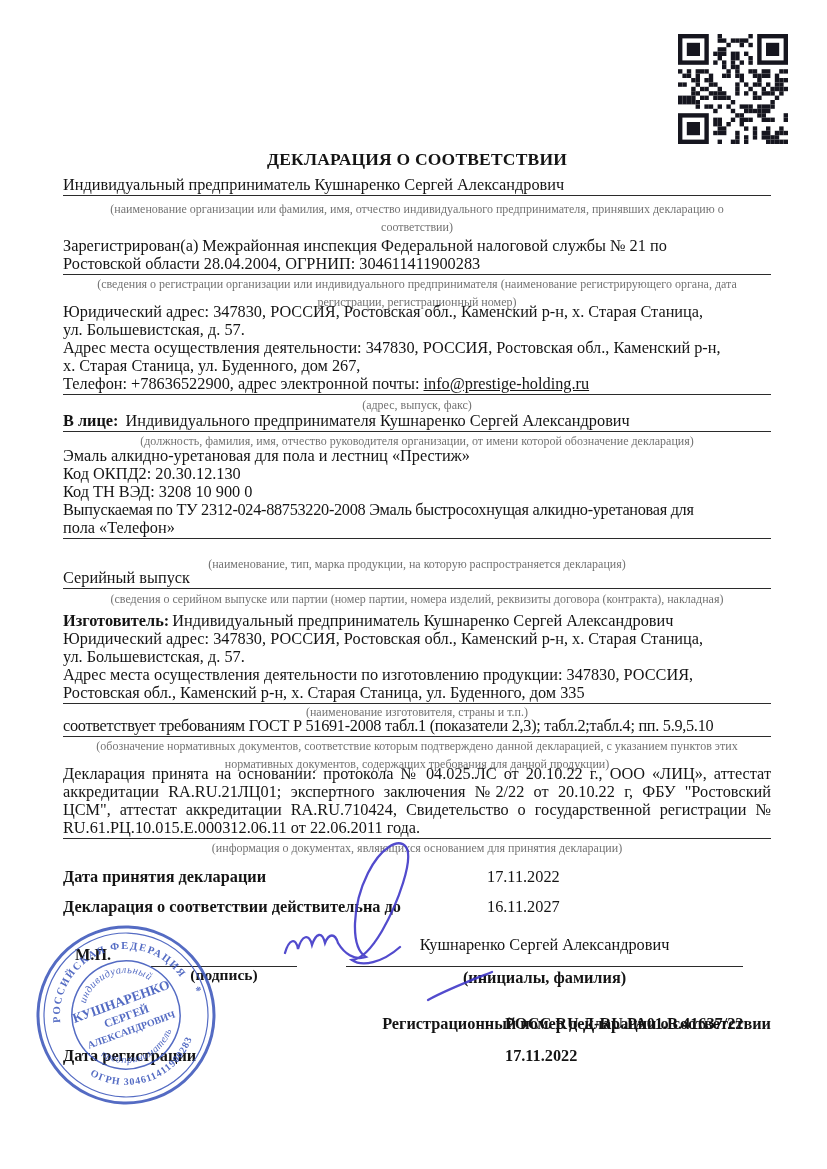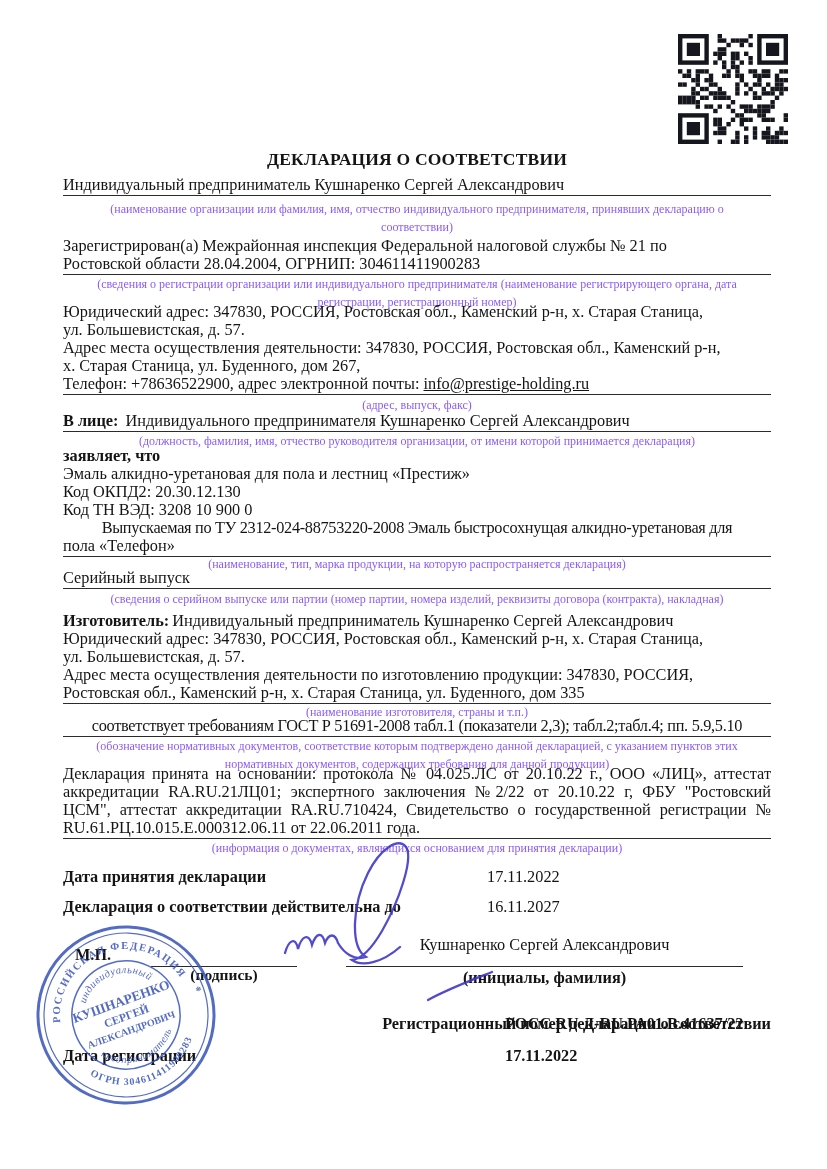--- a/index.html
+++ b/index.html
@@ -2,28 +2,28 @@
 <html><head>
 <meta charset="utf-8">
 <style>
   html,body{margin:0;padding:0;background:#ffffff;}
   .page{position:relative;width:827px;height:1169px;background:#fff;overflow:hidden;
         font-family:"Liberation Serif","DejaVu Serif",serif;color:#141414;}
   .abs{position:absolute;left:63px;width:708px;}
   .ln{font-size:16.3px;line-height:18px;white-space:nowrap;}
   .b{font-weight:bold;}
   .center{text-align:center;}
-  .cap{font-size:12px;line-height:17.5px;text-align:center;color:#8b5cf6;white-space:normal;}
+  .cap{font-size:12px;line-height:17.5px;text-align:center;color:#737373;white-space:normal;}
   .rule{border-bottom:1.2px solid #2b2b2b;padding-bottom:1px;}
   .email{text-decoration:underline;}
   .just{white-space:normal;text-align:justify;}
   .val{position:absolute;left:424px;top:0;}
   .hr{position:absolute;border-top:1.2px solid #2b2b2b;height:0;}
   .title{font-size:17.5px;font-weight:bold;letter-spacing:.2px;}
-  .tight{letter-spacing:-0.3px;text-align:center;}
+  .tight{letter-spacing:-0.3px;}
   svg text{font-family:"Liberation Serif","DejaVu Serif",serif;}
 </style>
 </head>
 <body>
 
 <div class="page">
 
   <svg id="qr" style="position:absolute;left:678px;top:34px;" width="110" height="110" viewBox="0 0 110 110">
       <g fill="#16161f">
         <rect x="39.6" y="0.0" width="4.4" height="4.4"></rect>
@@ -254,24 +254,23 @@
     <div class="ln">Адрес места осуществления деятельности: 347830, РОССИЯ, Ростовская обл., Каменский р-н,</div>
     <div class="ln">х. Старая Станица, ул. Буденного, дом 267,</div>
     <div class="ln"><span>Телефон: +78636522900, адрес электронной почты: </span><span class="email">info@prestige-holding.ru</span></div>
   </div>
   <div class="abs cap" style="top:397px;">(адрес, выпуск, факс)</div>
 
   <div class="abs ln rule" style="top:412px;">
     <span class="b">В лице:</span>
     <span style="margin-left:3px;">Индивидуального предпринимателя Кушнаренко Сергей Александрович</span>
   </div>
-  <div class="abs cap" style="top:433px;">(должность, фамилия, имя, отчество руководителя организации, от имени которой принимается декларация)</div>
+  <div class="abs cap" style="top:433px;">(должность, фамилия, имя, отчество руководителя организации, от имени которой обозначение декларация)</div>
 
   <div class="abs rule" style="top:447px;">
-    <div class="ln b">заявляет, что</div>
     <div class="ln">Эмаль алкидно-уретановая для пола и лестниц «Престиж»</div>
     <div class="ln">Код ОКПД2: 20.30.12.130</div>
     <div class="ln">Код ТН ВЭД: 3208 10 900 0</div>
     <div class="ln tight">Выпускаемая по ТУ 2312-024-88753220-2008 Эмаль быстросохнущая алкидно-уретановая для</div>
     <div class="ln">пола «Телефон»</div>
   </div>
   <div class="abs cap" style="top:556px;">(наименование, тип, марка продукции, на которую распространяется декларация)</div>
 
   <div class="abs ln rule" style="top:569px;">Серийный выпуск</div>
   <div class="abs cap" style="top:591px;">(сведения о серийном выпуске или партии (номер партии, номера изделий, реквизиты договора (контракта), накладная)</div>

